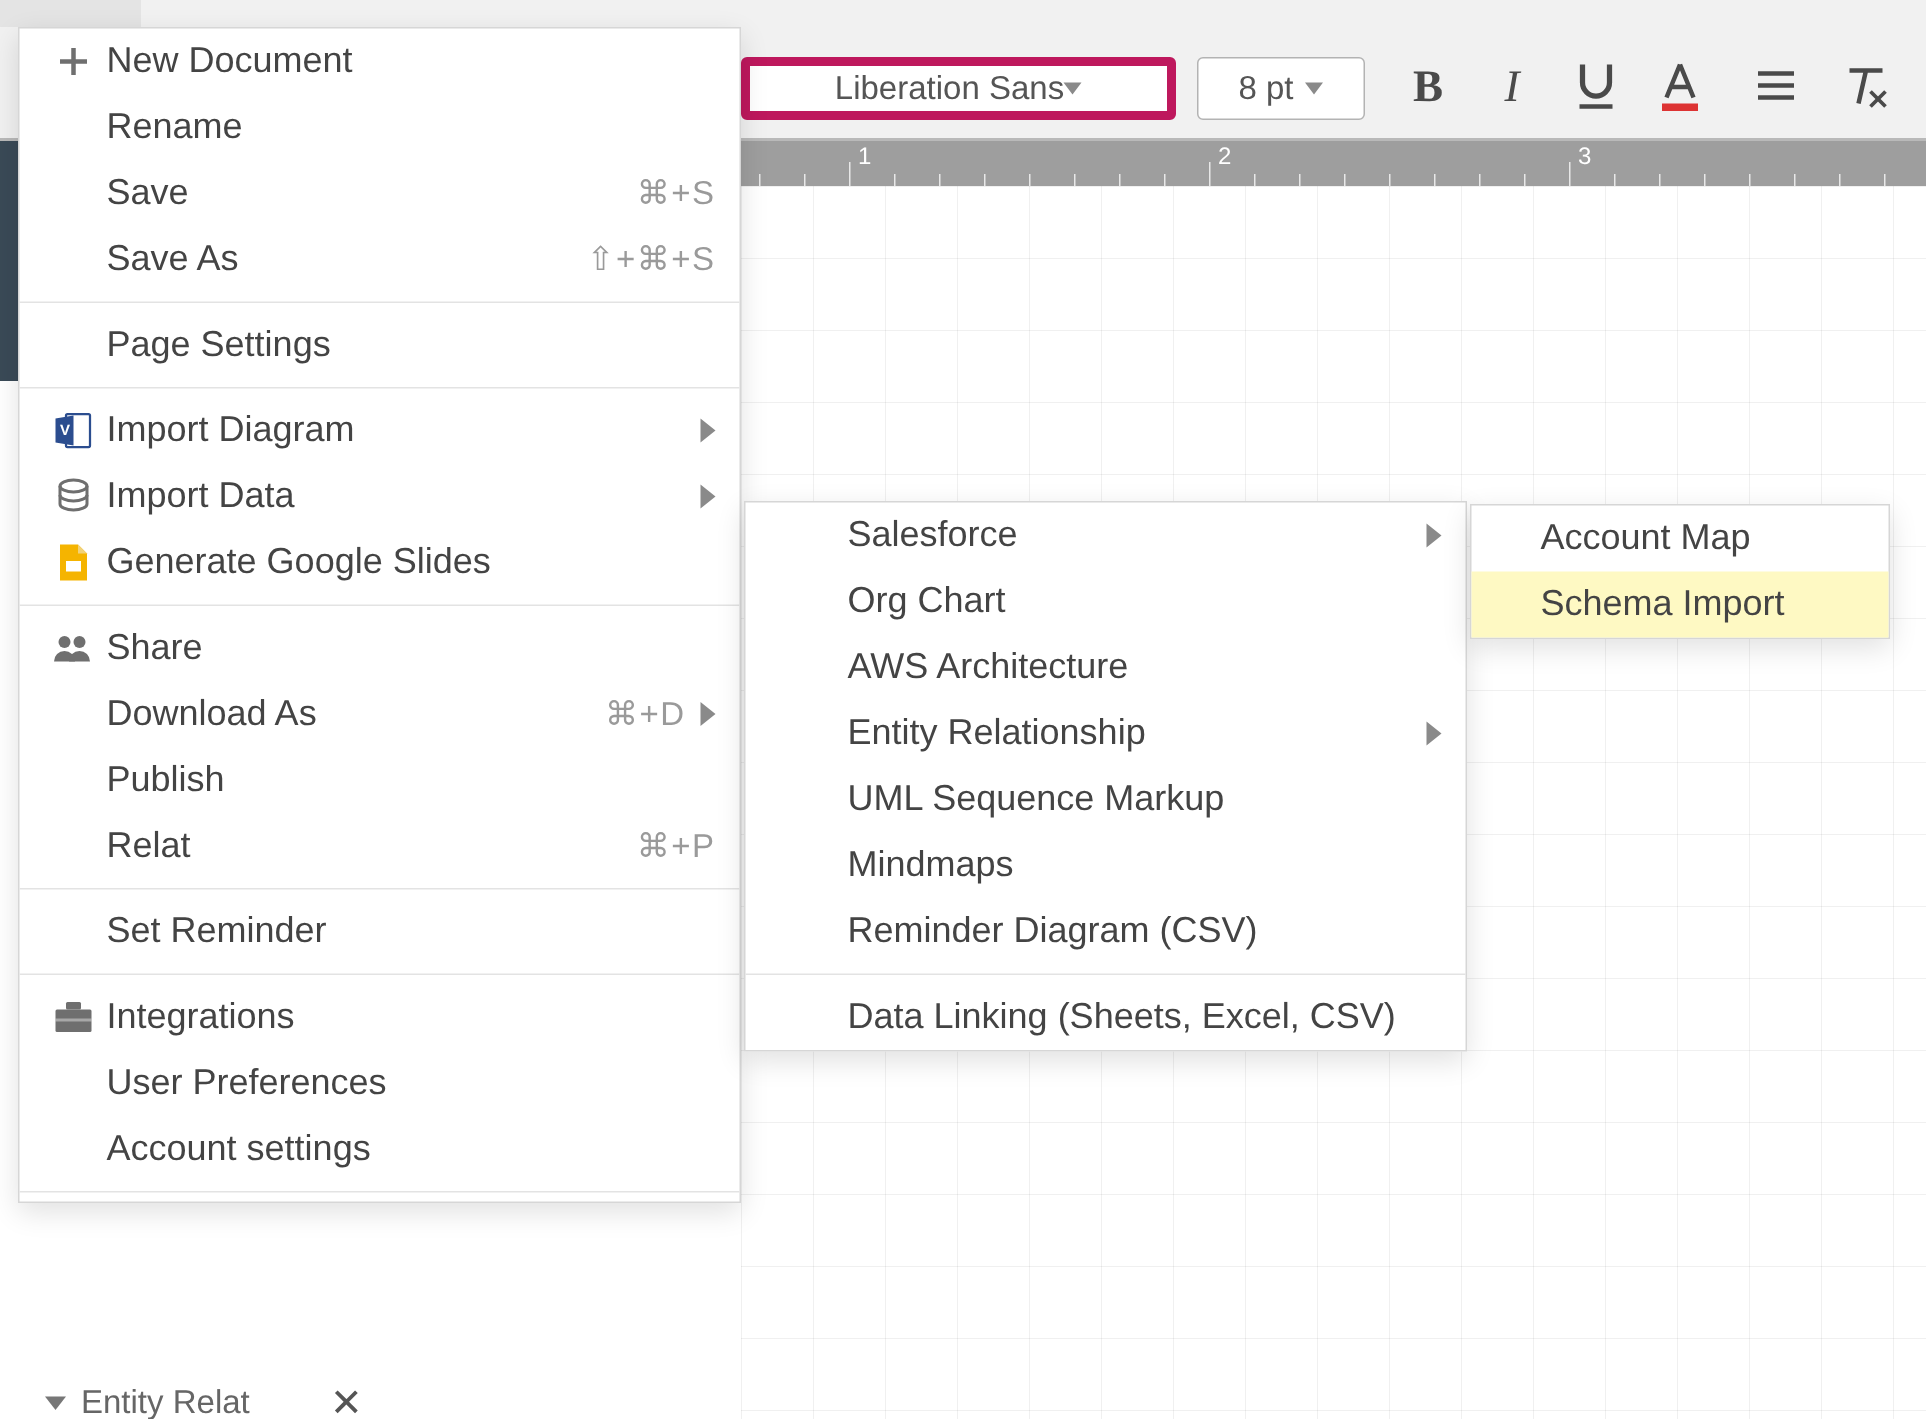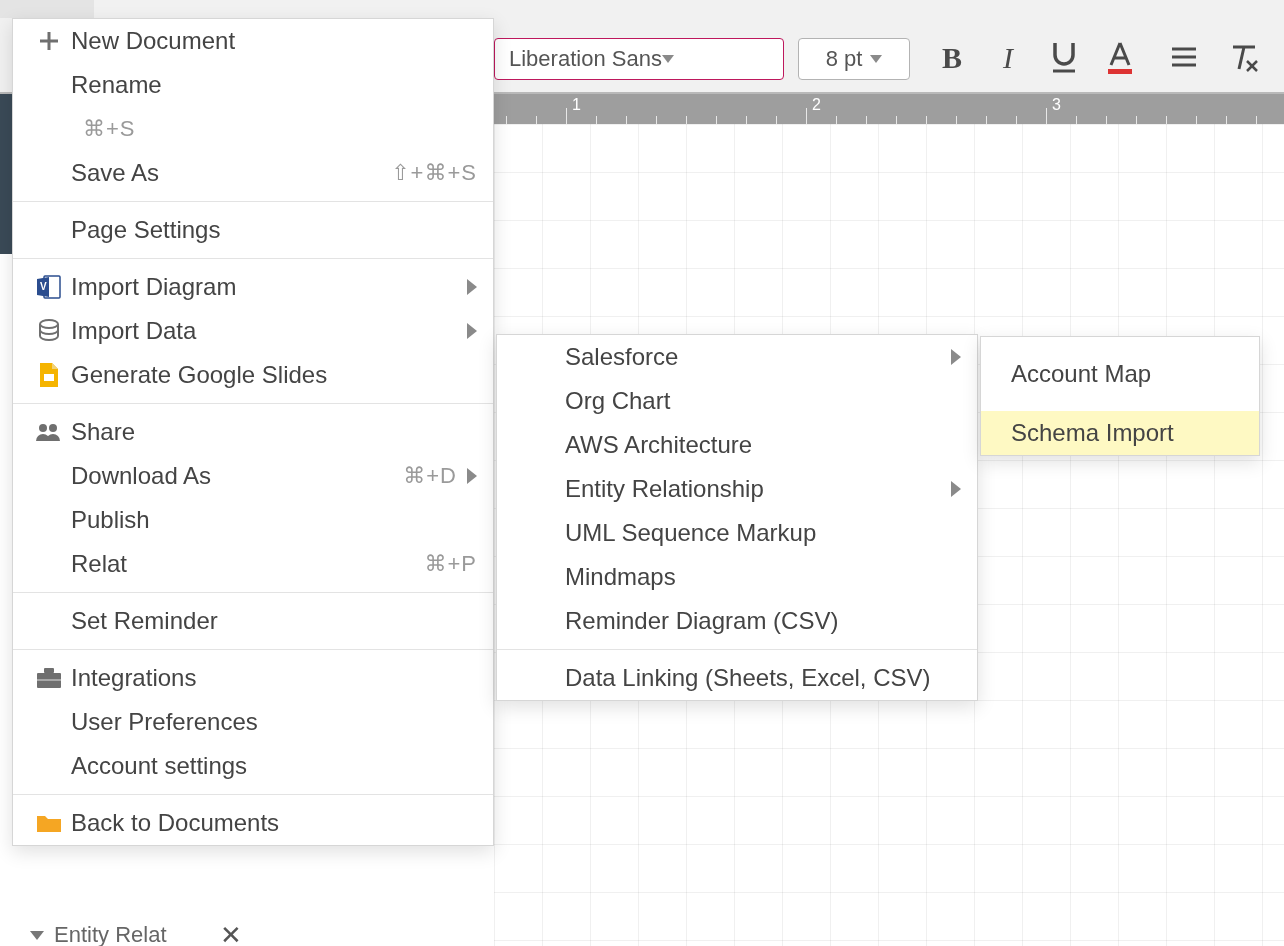--- a/index.html
+++ b/index.html
@@ -23,28 +23,28 @@
   .toolbar-strip .tab-stub {
     position: absolute;
     left: 0; top: 0;
     width: 94px; height: 18px;
     background: #e4e4e4;
   }
   .font-select {
     position: absolute;
     left: 494px; top: 38px;
     width: 290px; height: 42px;
-    border: 1px solid #be185d;
+    border: 6px solid #be185d;
     background: #fff;
     border-radius: 4px;
     display: flex; align-items: center;
     padding: 0 14px;
     font-size: 22px;
     color: #555;
-    justify-content: flex-start;
+    justify-content: center;
   }
   .size-select {
     position: absolute;
     left: 798px; top: 38px;
     width: 112px; height: 42px;
     border: 1px solid #b3b3b3;
     background: #fff;
     border-radius: 4px;
     display: flex; align-items: center; justify-content: center;
     font-size: 22px;
@@ -169,21 +169,21 @@
     left: 496px; top: 334px;
     width: 482px;
   }
   .menu-sub1 .item { padding-left: 68px; }
 
   
   .menu-sub2 {
     left: 980px; top: 336px;
     width: 280px;
   }
-  .menu-sub2 .item { padding-left: 30px; margin-top: 15px; }
+  .menu-sub2 .item { padding-left: 46px; }
 
   
   .shape-panel-peek {
     position: absolute;
     left: 30px; top: 920px;
     width: 240px; height: 30px;
     display: flex; align-items: center;
     color: #666; font-size: 22px;
     gap: 10px;
   }
@@ -302,20 +302,21 @@
     <span class="label">New Document</span>
   </div>
 
   <div class="item">
     <span class="icon-slot"></span>
     <span class="label">Rename</span>
   </div>
 
   <div class="item">
     <span class="icon-slot"></span>
+    <span class="label">Save</span>
     <span class="shortcut">⌘+S</span>
   </div>
 
   <div class="item">
     <span class="icon-slot"></span>
     <span class="label">Save As</span>
     <span class="shortcut">⇧+⌘+S</span>
   </div>
 
   <div class="sep"></div>
@@ -419,28 +420,20 @@
     <span class="label">User Preferences</span>
   </div>
 
   <div class="item">
     <span class="icon-slot"></span>
     <span class="label">Account settings</span>
   </div>
 
   <div class="sep"></div>
 
-  <div class="item">
-    <span class="icon-slot">
-      <svg width="28" height="22" viewBox="0 0 28 22">
-        <path d="M2 4 h8 l3 3 h13 v13 H2 Z" fill="#f5a623"></path>
-      </svg>
-    </span>
-    <span class="label">Back to Documents</span>
-  </div>
 </div>
 
 <div class="menu menu-sub1">
 
   <div class="item">
     <span class="label">Salesforce</span>
     <span class="sub-caret"></span>
   </div>
 
   <div class="item">

